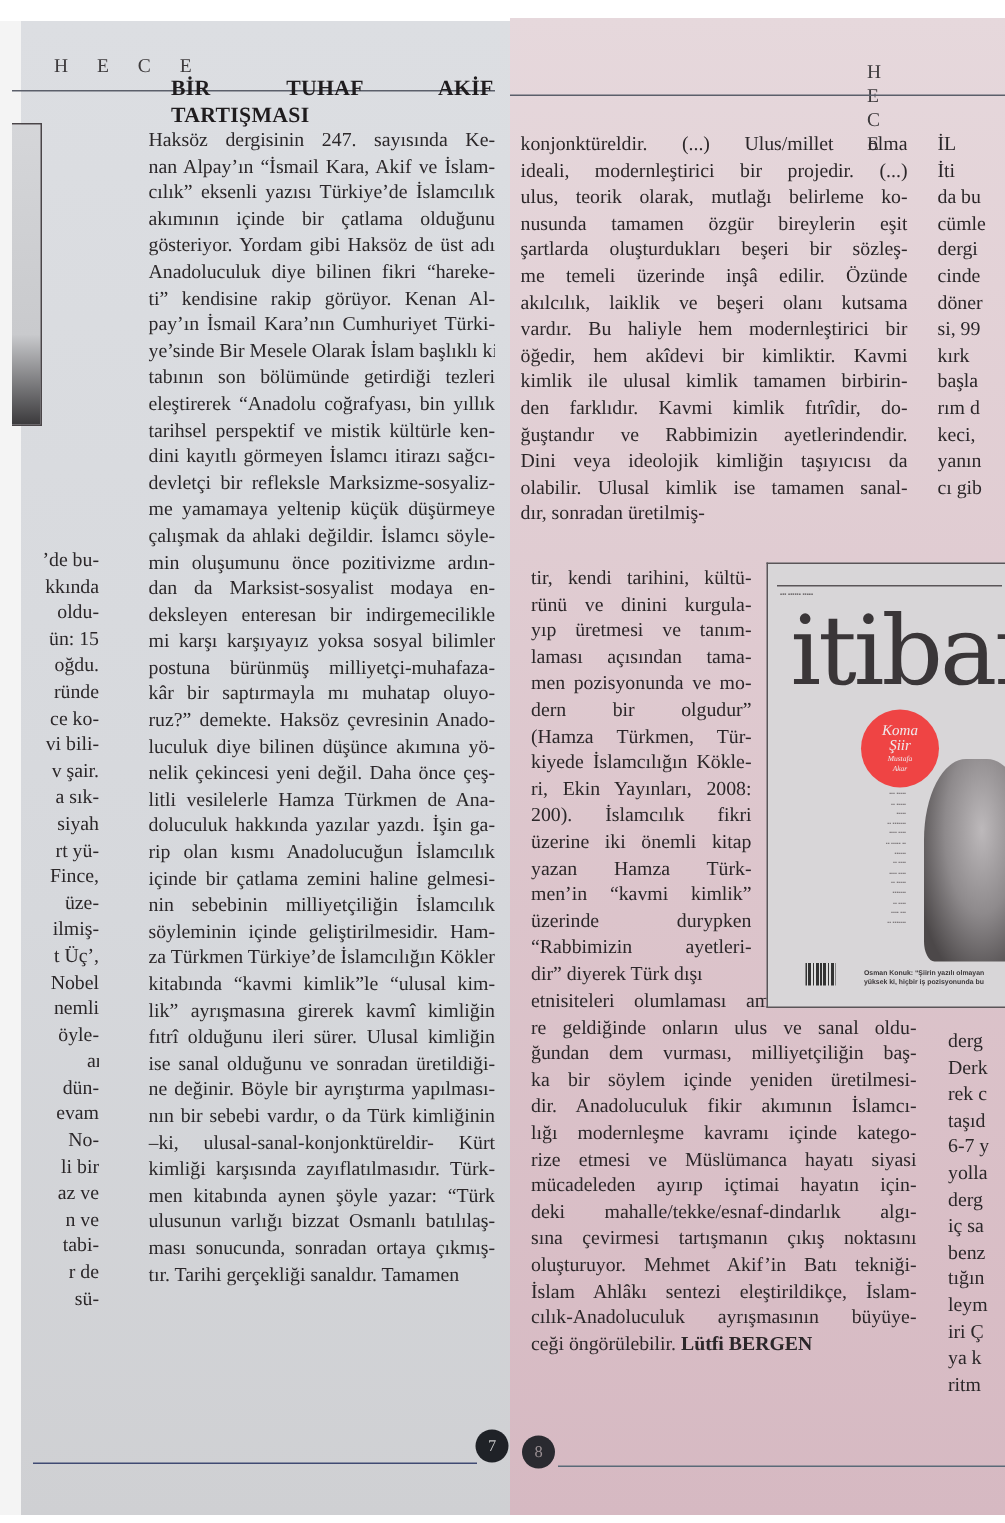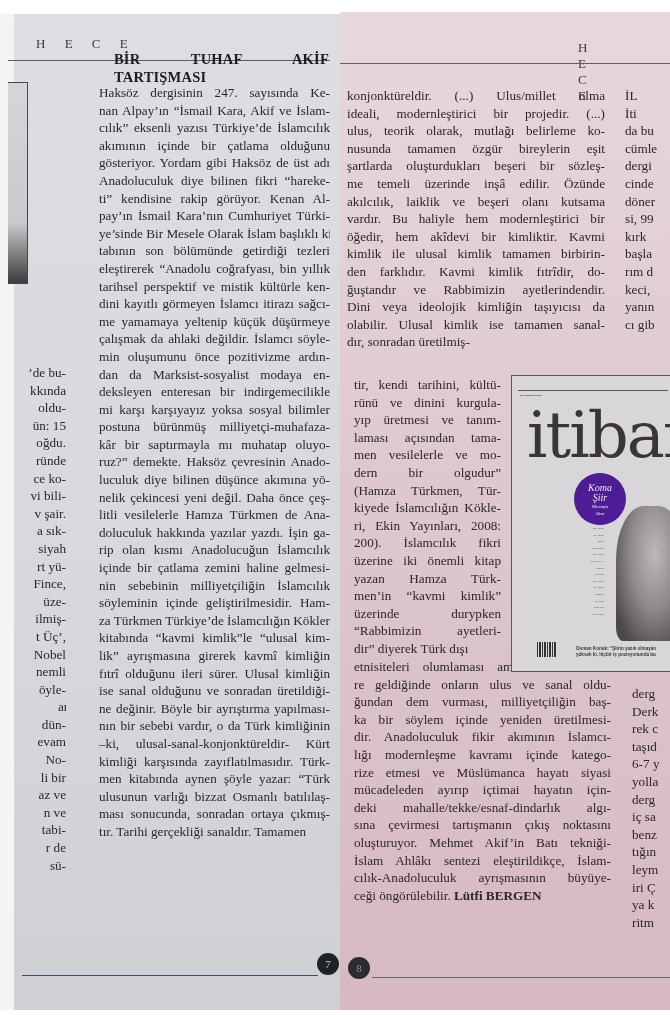--- a/index.html
+++ b/index.html
@@ -18,21 +18,21 @@
   .col .ln.last { text-align-last:left; }
   .title { font-weight:bold; font-size:14.5px; letter-spacing:0.2px; color:#1f1c1e; }
   .photo-frame { position:absolute; left:8px; top:82px; width:19px; height:200px; border:1px solid #4a4548;
                  border-left:none; background:linear-gradient(180deg,#d5d6d9 0%,#c9cacd 70%,#3b3a3c 100%); }
   .cover { position:absolute; left:511px; top:375px; width:159px; height:295px;
            border:1px solid #5a5558; border-right:none; background:#d8d6d8; overflow:hidden; }
   .cover .topbar { position:absolute; left:6px; top:14px; width:150px; height:1px; background:#5a5558; }
   .cover .tiny { position:absolute; left:8px; top:17px; font-size:4px; color:#6a6668; font-family:"Liberation Sans",sans-serif; }
   .cover .mast { position:absolute; left:15px; top:22px; font-size:64px; color:#3a3638; letter-spacing:-2px;
                  font-family:"DejaVu Serif",serif; font-weight:300; }
-  .cover .badge { position:absolute; left:62px; top:97px; width:52px; height:52px; border-radius:50%; background:#4c1d95; }
+  .cover .badge { position:absolute; left:62px; top:97px; width:52px; height:52px; border-radius:50%; background:#ef4444; }
   .cover .badge span { display:block; color:#efeaec; font-style:italic; text-align:center; font-size:10px; line-height:10px; }
   .cover .names { position:absolute; left:22px; top:150px; width:70px; font-size:3.6px; line-height:6.6px;
                   color:#807c7e; text-align:right; font-family:"Liberation Sans",sans-serif; }
   .cover .face { position:absolute; left:104px; top:130px; width:70px; height:135px; border-radius:40% 40% 10% 10%;
                  background:radial-gradient(ellipse at 55% 35%,#bdb9bb 0%,#8e8a8c 45%,#4c4849 85%); }
   .cover .barcode { position:absolute; left:25px; top:266px; width:20px; height:15px;
                     background:repeating-linear-gradient(90deg,#333 0 1px,#ddd 1px 2px,#333 2px 4px,#ddd 4px 5px); }
   .cover .quote { position:absolute; left:64px; top:270px; font-size:4.6px; line-height:6px; color:#3b3739;
                   font-family:"Liberation Sans",sans-serif; font-weight:bold; white-space:nowrap; }
   .pagenum { position:absolute; width:22px; height:22px; border-radius:50%; background:#1f2227;
@@ -63,20 +63,21 @@
       <span class="ln">akımının içinde bir çatlama olduğunu</span>
       <span class="ln">gösteriyor. Yordam gibi Haksöz de üst adı</span>
       <span class="ln">Anadoluculuk diye bilinen fikri “hareke-</span>
       <span class="ln">ti” kendisine rakip görüyor. Kenan Al-</span>
       <span class="ln">pay’ın İsmail Kara’nın Cumhuriyet Türki-</span>
       <span class="ln">ye’sinde Bir Mesele Olarak İslam başlıklı ki-</span>
       <span class="ln">tabının son bölümünde getirdiği tezleri</span>
       <span class="ln">eleştirerek “Anadolu coğrafyası, bin yıllık</span>
       <span class="ln">tarihsel perspektif ve mistik kültürle ken-</span>
       <span class="ln">dini kayıtlı görmeyen İslamcı itirazı sağcı-</span>
+      <span class="ln">devletçi bir refleksle Marksizme-sosyaliz-</span>
       <span class="ln">me yamamaya yeltenip küçük düşürmeye</span>
       <span class="ln">çalışmak da ahlaki değildir. İslamcı söyle-</span>
       <span class="ln">min oluşumunu önce pozitivizme ardın-</span>
       <span class="ln">dan da Marksist-sosyalist modaya en-</span>
       <span class="ln">deksleyen enteresan bir indirgemecilikle</span>
       <span class="ln">mi karşı karşıyayız yoksa sosyal bilimler</span>
       <span class="ln">postuna bürünmüş milliyetçi-muhafaza-</span>
       <span class="ln">kâr bir saptırmayla mı muhatap oluyo-</span>
       <span class="ln">ruz?” demekte. Haksöz çevresinin Anado-</span>
       <span class="ln">luculuk diye bilinen düşünce akımına yö-</span>
@@ -155,21 +156,21 @@
       <span class="ln">Dini veya ideolojik kimliğin taşıyıcısı da</span>
       <span class="ln">olabilir. Ulusal kimlik ise tamamen sanal-</span>
       <span class="ln last">dır, sonradan üretilmiş-</span>
     </div>
 
   <div class="col" id="right-narrow" style="left:354px;top:376px;width:147px;">
       <span class="ln">tir, kendi tarihini, kültü-</span>
       <span class="ln">rünü ve dinini kurgula-</span>
       <span class="ln">yıp üretmesi ve tanım-</span>
       <span class="ln">laması açısından tama-</span>
-      <span class="ln">men vesilelerle ve mo-</span>
+      <span class="ln">men pozisyonunda ve mo-</span>
       <span class="ln">dern bir olgudur”</span>
       <span class="ln">(Hamza Türkmen, Tür-</span>
       <span class="ln">kiyede İslamcılığın Kökle-</span>
       <span class="ln">ri, Ekin Yayınları, 2008:</span>
       <span class="ln">200). İslamcılık fikri</span>
       <span class="ln">üzerine iki önemli kitap</span>
       <span class="ln">yazan Hamza Türk-</span>
       <span class="ln">men’in “kavmi kimlik”</span>
       <span class="ln">üzerinde durурken</span>
       <span class="ln">“Rabbimizin ayetleri-</span>

